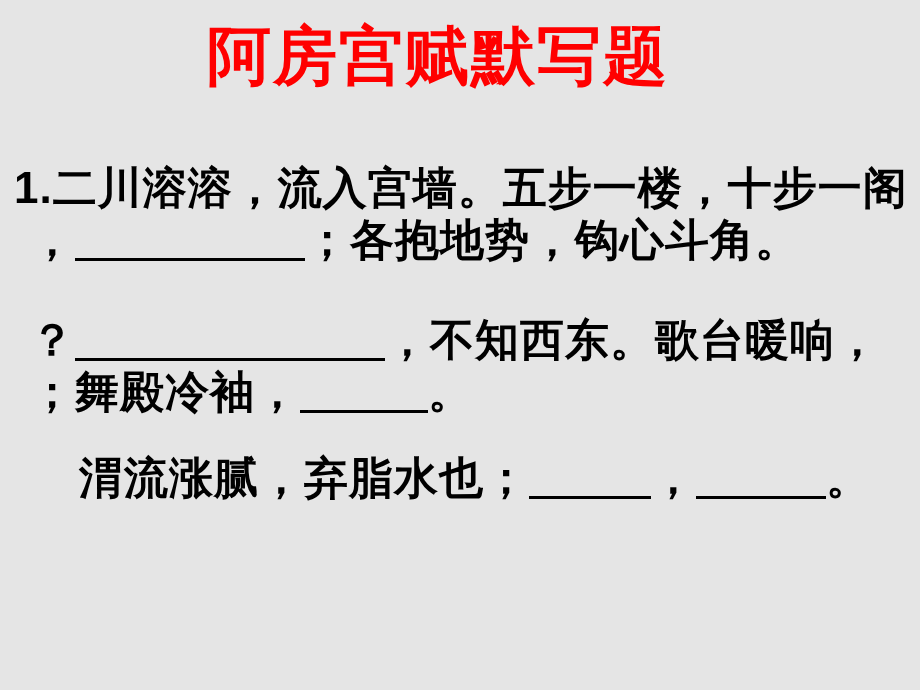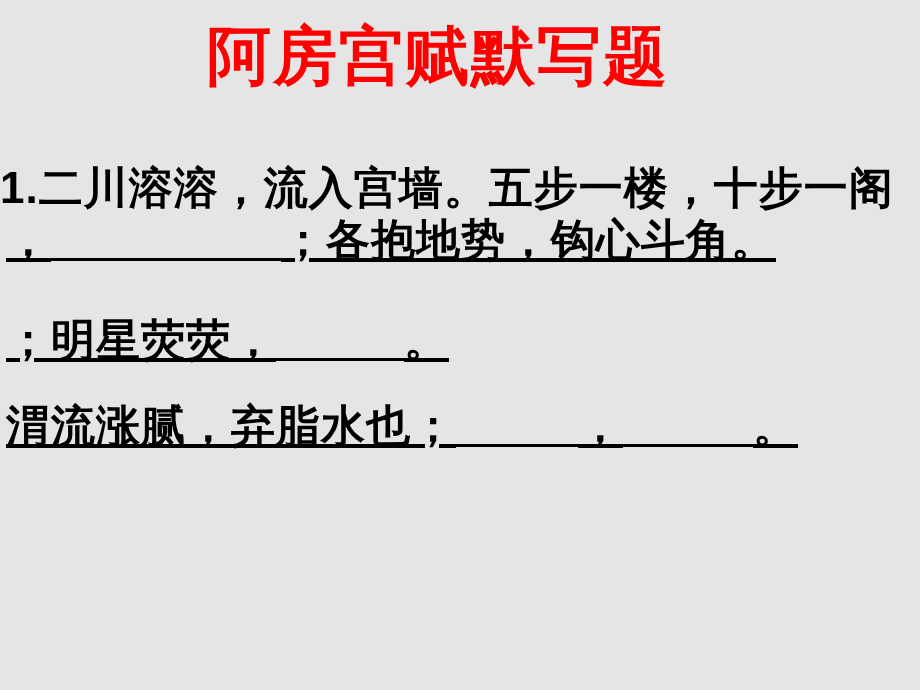--- a/index.html
+++ b/index.html
@@ -40,22 +40,22 @@
   .item-2 { margin-top: 48px; }
   .item-3 { margin-top: 34px; }
   .text-line {
     font-size: 44px;
     line-height: 52px;
     font-weight: bold;
     letter-spacing: 1px;
     color: #000000;
     white-space: nowrap;
   }
-  .text-line.first { padding-left: 0; }
-  .text-line.cont  { padding-left: 6px; text-decoration: underline; }
+  .text-line.first { padding-left: 14px; }
+  .text-line.cont  { padding-left: 30px; }
   .seg-num {
     font-family: "Liberation Sans", "DejaVu Sans", sans-serif;
     font-weight: bold;
   }
   .seg-blank {
     display: inline-block;
     height: 0;
     border-bottom: 3px solid #000000;
     vertical-align: -6px;     
   }
@@ -71,19 +71,20 @@
 
 <div class="slide" style="background: #e5e5e5;">
   <h1 class="slide-title" style="color: rgb(255, 0, 0);">阿房宫赋默写题</h1>
 
   <div class="items" id="items">
       <div class="item item-1">
         <div class="text-line first" style="color: rgb(0, 0, 0);"><span class="seg-num">1.</span><span>二川溶溶，流入宫墙。五步一楼，十步一阁</span></div>
         <div class="text-line cont" style="color: rgb(0, 0, 0);"><span>，</span><span class="seg-blank" style="width: 230px;"></span><span>；各抱地势，钩心斗角。</span></div>
       </div>
       <div class="item item-2">
-        <div class="text-line cont" style="color: rgb(0, 0, 0);"><span>；明星荧荧，</span><span class="seg-blank" style="width: 128px;"></span><span>。</span></div>
+        <div class="text-line cont" style="color: rgb(0, 0, 0);"><span>？</span><span class="seg-blank" style="width: 310px;"></span><span>，不知西东。歌台暖响，</span></div>
+        <div class="text-line cont" style="color: rgb(0, 0, 0);"><span>；舞殿冷袖，</span><span class="seg-blank" style="width: 128px;"></span><span>。</span></div>
       </div>
       <div class="item item-3">
-        <div class="text-line cont" style="color: rgb(0, 0, 0);"><span>渭流涨腻，弃脂水也；</span><span class="seg-blank" style="width: 122px;"></span><span>，</span><span class="seg-blank" style="width: 130px;"></span><span>。</span></div>
+        <div class="text-line cont" style="color: rgb(0, 0, 0); text-align: center;"><span>渭流涨腻，弃脂水也；</span><span class="seg-blank" style="width: 122px;"></span><span>，</span><span class="seg-blank" style="width: 130px;"></span><span>。</span></div>
       </div>
     </div>
 </div>
 
 </body></html>

